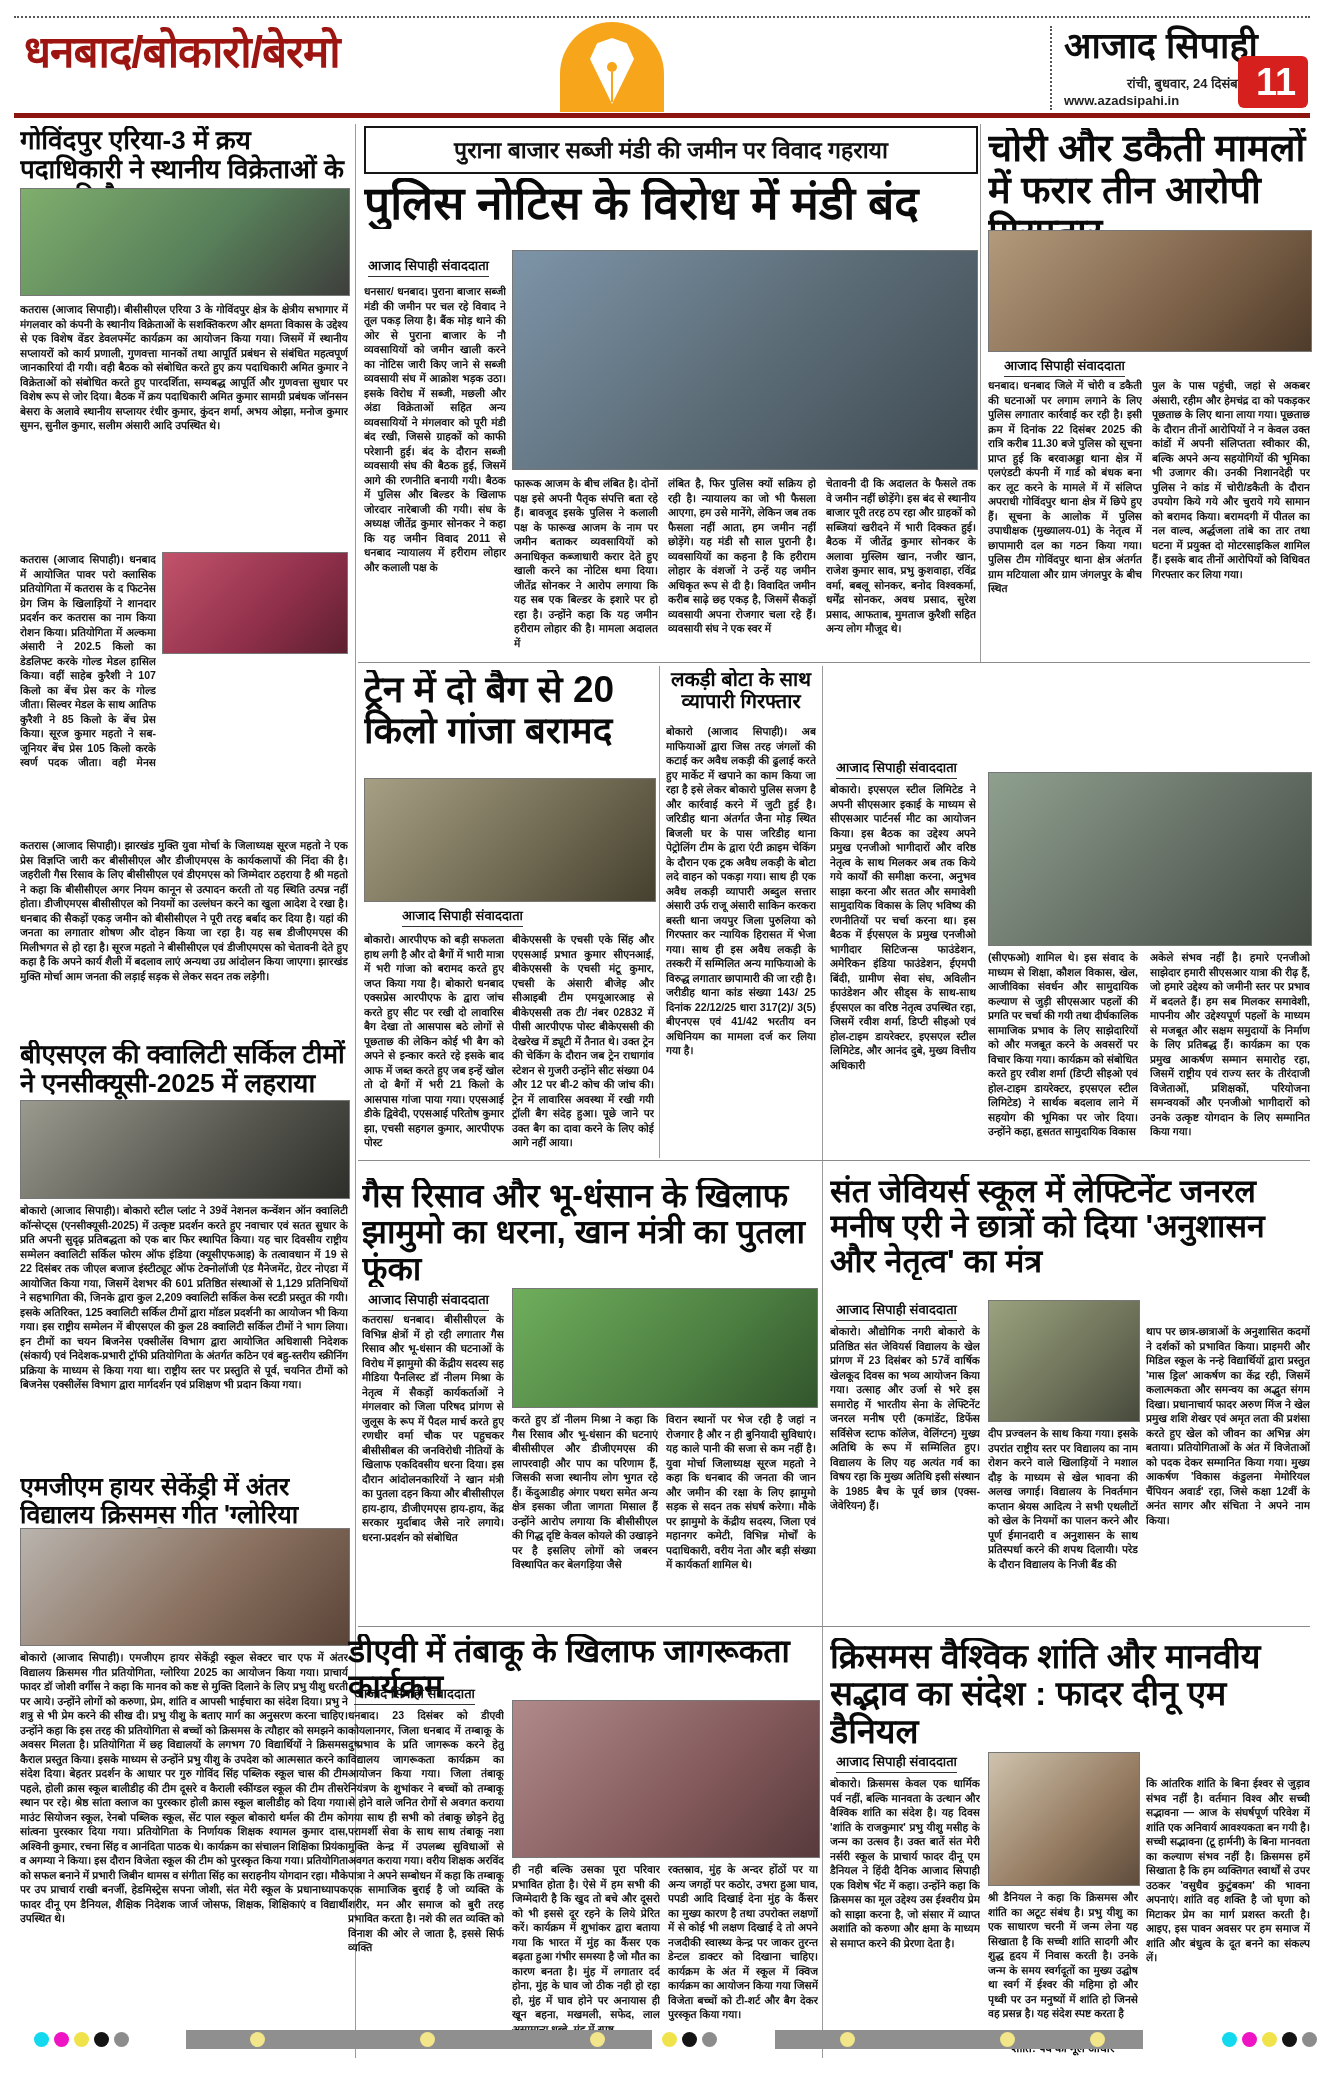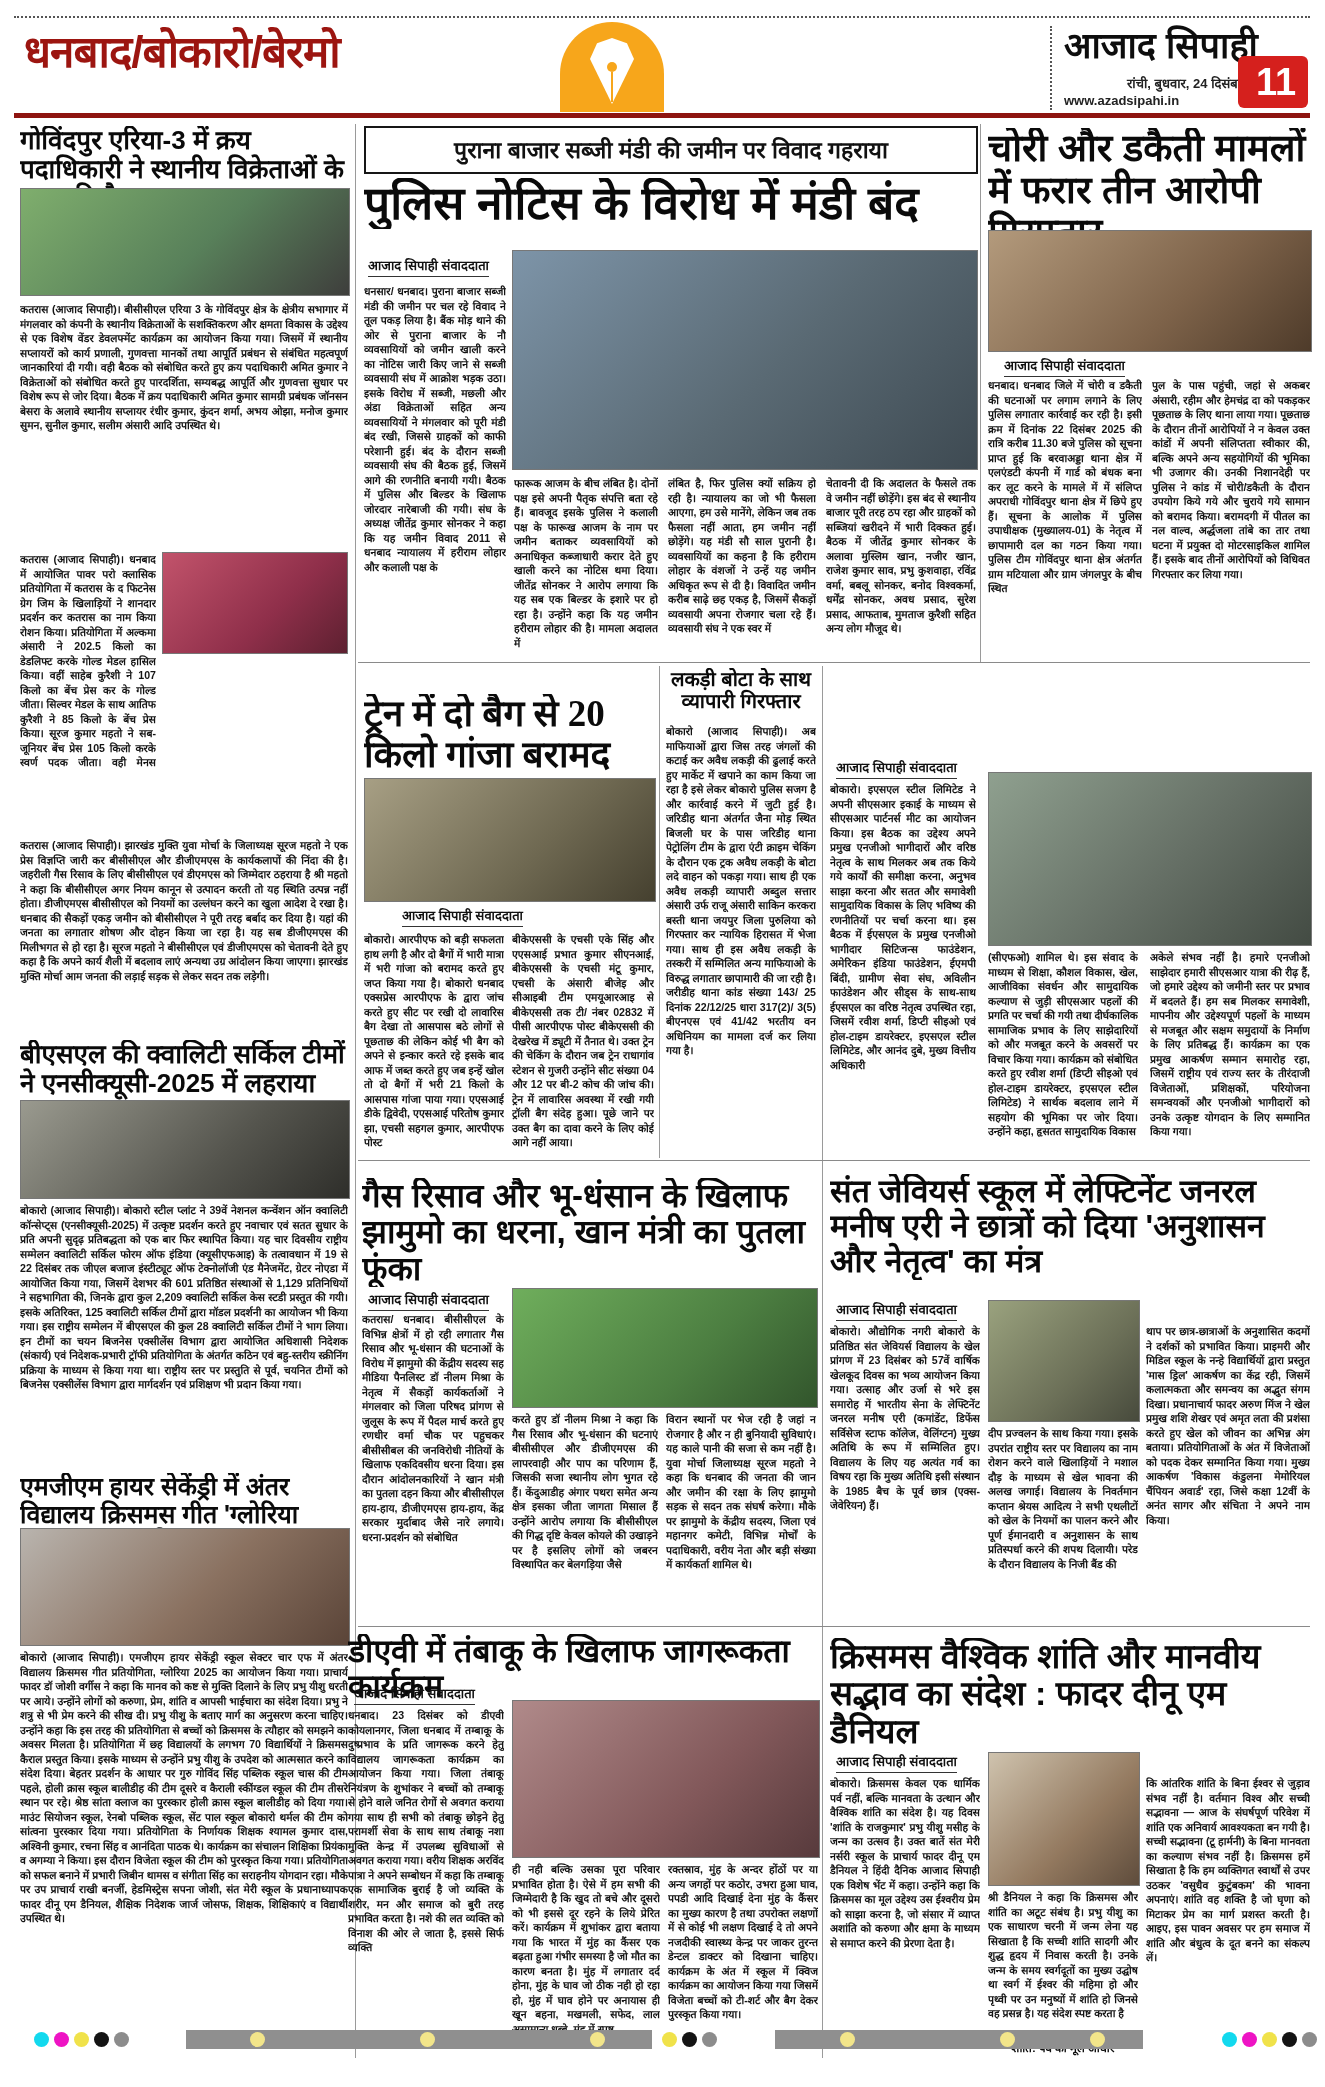--- a/index.html
+++ b/index.html
@@ -82,21 +82,21 @@
 
   <div class="abs kicker" style="left:364px;top:126px;width:610px;height:44px;">पुराना बाजार सब्जी मंडी की जमीन पर विवाद गहराया</div>
   <div class="abs headline" style="left:364px;top:178px;width:612px;font-size:46px;">पुलिस नोटिस के विरोध में मंडी बंद</div>
   <div class="abs" style="left:368px;top:256px;"><span class="byline">आजाद सिपाही संवाददाता</span></div>
   <div class="abs photo" style="left:512px;top:250px;width:464px;height:218px;background:linear-gradient(135deg,#7d94a8,#5a6a74 55%,#3e4a52);"></div>
   <div class="abs body-col" style="left:364px;top:284px;width:142px;height:376px;">धनसार/ धनबाद। पुराना बाजार सब्जी मंडी की जमीन पर चल रहे विवाद ने तूल पकड़ लिया है। बैंक मोड़ थाने की ओर से पुराना बाजार के नौ व्यवसायियों को जमीन खाली करने का नोटिस जारी किए जाने से सब्जी व्यवसायी संघ में आक्रोश भड़क उठा। इसके विरोध में सब्जी, मछली और अंडा विक्रेताओं सहित अन्य व्यवसायियों ने मंगलवार को पूरी मंडी बंद रखी, जिससे ग्राहकों को काफी परेशानी हुई। बंद के दौरान सब्जी व्यवसायी संघ की बैठक हुई, जिसमें आगे की रणनीति बनायी गयी। बैठक में पुलिस और बिल्डर के खिलाफ जोरदार नारेबाजी की गयी। संघ के अध्यक्ष जीतेंद्र कुमार सोनकर ने कहा कि यह जमीन विवाद 2011 से धनबाद न्यायालय में हरीराम लोहार और कलाली पक्ष के</div>
   <div class="abs body-col" style="left:514px;top:476px;width:144px;height:184px;">फारूक आजम के बीच लंबित है। दोनों पक्ष इसे अपनी पैतृक संपत्ति बता रहे हैं। बावजूद इसके पुलिस ने कलाली पक्ष के फारूख आजम के नाम पर जमीन बताकर व्यवसायियों को अनाधिकृत कब्जाधारी करार देते हुए खाली करने का नोटिस थमा दिया। जीतेंद्र सोनकर ने आरोप लगाया कि यह सब एक बिल्डर के इशारे पर हो रहा है। उन्होंने कहा कि यह जमीन हरीराम लोहार की है। मामला अदालत में</div>
   <div class="abs body-col" style="left:668px;top:476px;width:148px;height:184px;">लंबित है, फिर पुलिस क्यों सक्रिय हो रही है। न्यायालय का जो भी फैसला आएगा, हम उसे मानेंगे, लेकिन जब तक फैसला नहीं आता, हम जमीन नहीं छोड़ेंगे। यह मंडी सौ साल पुरानी है। व्यवसायियों का कहना है कि हरीराम लोहार के वंशजों ने उन्हें यह जमीन अधिकृत रूप से दी है। विवादित जमीन करीब साढ़े छह एकड़ है, जिसमें सैकड़ों व्यवसायी अपना रोजगार चला रहे हैं। व्यवसायी संघ ने एक स्वर में</div>
   <div class="abs body-col" style="left:826px;top:476px;width:150px;height:184px;">चेतावनी दी कि अदालत के फैसले तक वे जमीन नहीं छोड़ेंगे। इस बंद से स्थानीय बाजार पूरी तरह ठप रहा और ग्राहकों को सब्जियां खरीदने में भारी दिक्कत हुई। बैठक में जीतेंद्र कुमार सोनकर के अलावा मुस्लिम खान, नजीर खान, राजेश कुमार साव, प्रभु कुशवाहा, रविंद्र वर्मा, बबलू सोनकर, बनोद विश्वकर्मा, धर्मेंद्र सोनकर, अवध प्रसाद, सुरेश प्रसाद, आफताब, मुमताज कुरैशी सहित अन्य लोग मौजूद थे।</div>
 
-  <div class="abs headline" style="left:364px;top:694px;width:290px;font-size:37px;font-family:Liberation Serif, serif;">ट्रेन में दो बैग से 20 किलो गांजा बरामद</div>
+  <div class="abs headline" style="left:364px;top:670px;width:290px;font-size:37px;">ट्रेन में दो बैग से 20 किलो गांजा बरामद</div>
   <div class="abs photo" style="left:364px;top:778px;width:290px;height:122px;background:linear-gradient(135deg,#a79f84,#6e6851 60%,#45402f);"></div>
   <div class="abs" style="left:402px;top:906px;"><span class="byline">आजाद सिपाही संवाददाता</span></div>
   <div class="abs body-col" style="left:364px;top:932px;width:140px;height:224px;">बोकारो। आरपीएफ को बड़ी सफलता हाथ लगी है और दो बैगों में भारी मात्रा में भरी गांजा को बरामद करते हुए जप्त किया गया है। बोकारो धनबाद एक्सप्रेस आरपीएफ के द्वारा जांच करते हुए सीट पर रखी दो लावारिस बैग देखा तो आसपास बठे लोगों से पूछताछ की लेकिन कोई भी बैग को अपने से इन्कार करते रहे इसके बाद आफ में जब्त करते हुए जब इन्हें खोल तो दो बैगों में भरी 21 किलो के आसपास गांजा पाया गया। एएसआई डीके द्विवेदी, एएसआई परितोष कुमार झा, एचसी सहगल कुमार, आरपीएफ पोस्ट</div>
   <div class="abs body-col" style="left:512px;top:932px;width:142px;height:224px;">बीकेएससी के एचसी एके सिंह और एएसआई प्रभात कुमार सीएनआई, बीकेएससी के एचसी मंटू कुमार, एचसी के अंसारी बीजेइ और सीआइबी टीम एमयूआरआइ से बीकेएससी तक टी/ नंबर 02832 में पीसी आरपीएफ पोस्ट बीकेएससी की देखरेख में ड्यूटी में तैनात थे। उक्त ट्रेन की चेकिंग के दौरान जब ट्रेन राधागांव स्टेशन से गुजरी उन्होंने सीट संख्या 04 और 12 पर बी-2 कोच की जांच की। ट्रेन में लावारिस अवस्था में रखी गयी ट्रॉली बैग संदेह हुआ। पूछे जाने पर उक्त बैग का दावा करने के लिए कोई आगे नहीं आया।</div>
 
   <div class="abs headline" style="left:666px;top:668px;width:150px;font-size:20px;text-align:center;">लकड़ी बोटा के साथ व्यापारी गिरफ्तार</div>
   <div class="abs body-col" style="left:666px;top:724px;width:150px;height:432px;">बोकारो (आजाद सिपाही)। अब माफियाओं द्वारा जिस तरह जंगलों की कटाई कर अवैध लकड़ी की ढुलाई करते हुए मार्केट में खपाने का काम किया जा रहा है इसे लेकर बोकारो पुलिस सजग है और कार्रवाई करने में जुटी हुई है। जरिडीह थाना अंतर्गत जैना मोड़ स्थित बिजली घर के पास जरिडीह थाना पेट्रोलिंग टीम के द्वारा एंटी क्राइम चेकिंग के दौरान एक ट्रक अवैध लकड़ी के बोटा लदे वाहन को पकड़ा गया। साथ ही एक अवैध लकड़ी व्यापारी अब्दुल सत्तार अंसारी उर्फ राजू अंसारी साकिन करकरा बस्ती थाना जयपुर जिला पुरुलिया को गिरफ्तार कर न्यायिक हिरासत में भेजा गया। साथ ही इस अवैध लकड़ी के तस्करी में सम्मिलित अन्य माफियाओ के विरुद्ध लगातार छापामारी की जा रही है। जरीडीह थाना कांड संख्या 143/ 25 दिनांक 22/12/25 धारा 317(2)/ 3(5) बीएनएस एवं 41/42 भरतीय वन अधिनियम का मामला दर्ज कर लिया गया है।</div>
 
   <div class="abs headline" style="left:988px;top:128px;width:322px;font-size:38px;">चोरी और डकैती मामलों में फरार तीन आरोपी गिरफ्तार</div>
   <div class="abs photo" style="left:988px;top:230px;width:322px;height:120px;background:linear-gradient(135deg,#b39a7c,#7d6249 60%,#4e3b2a);"></div>

